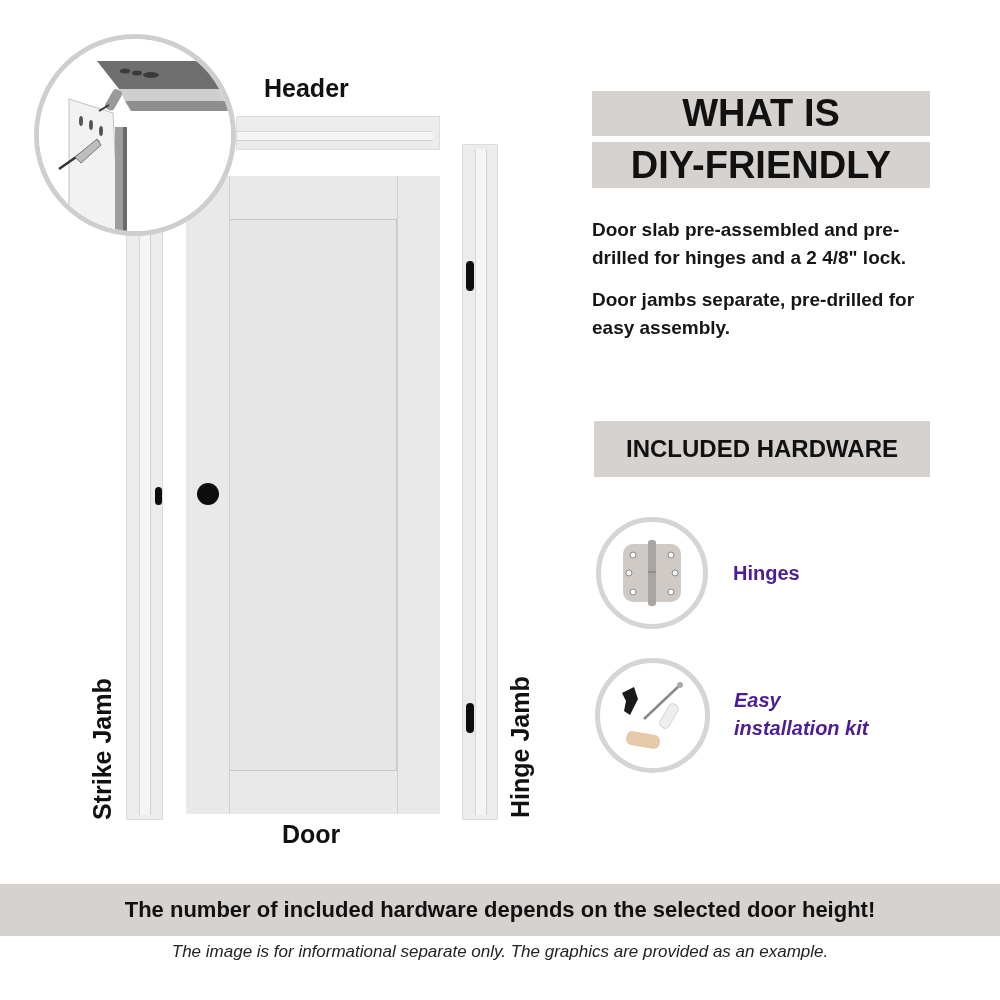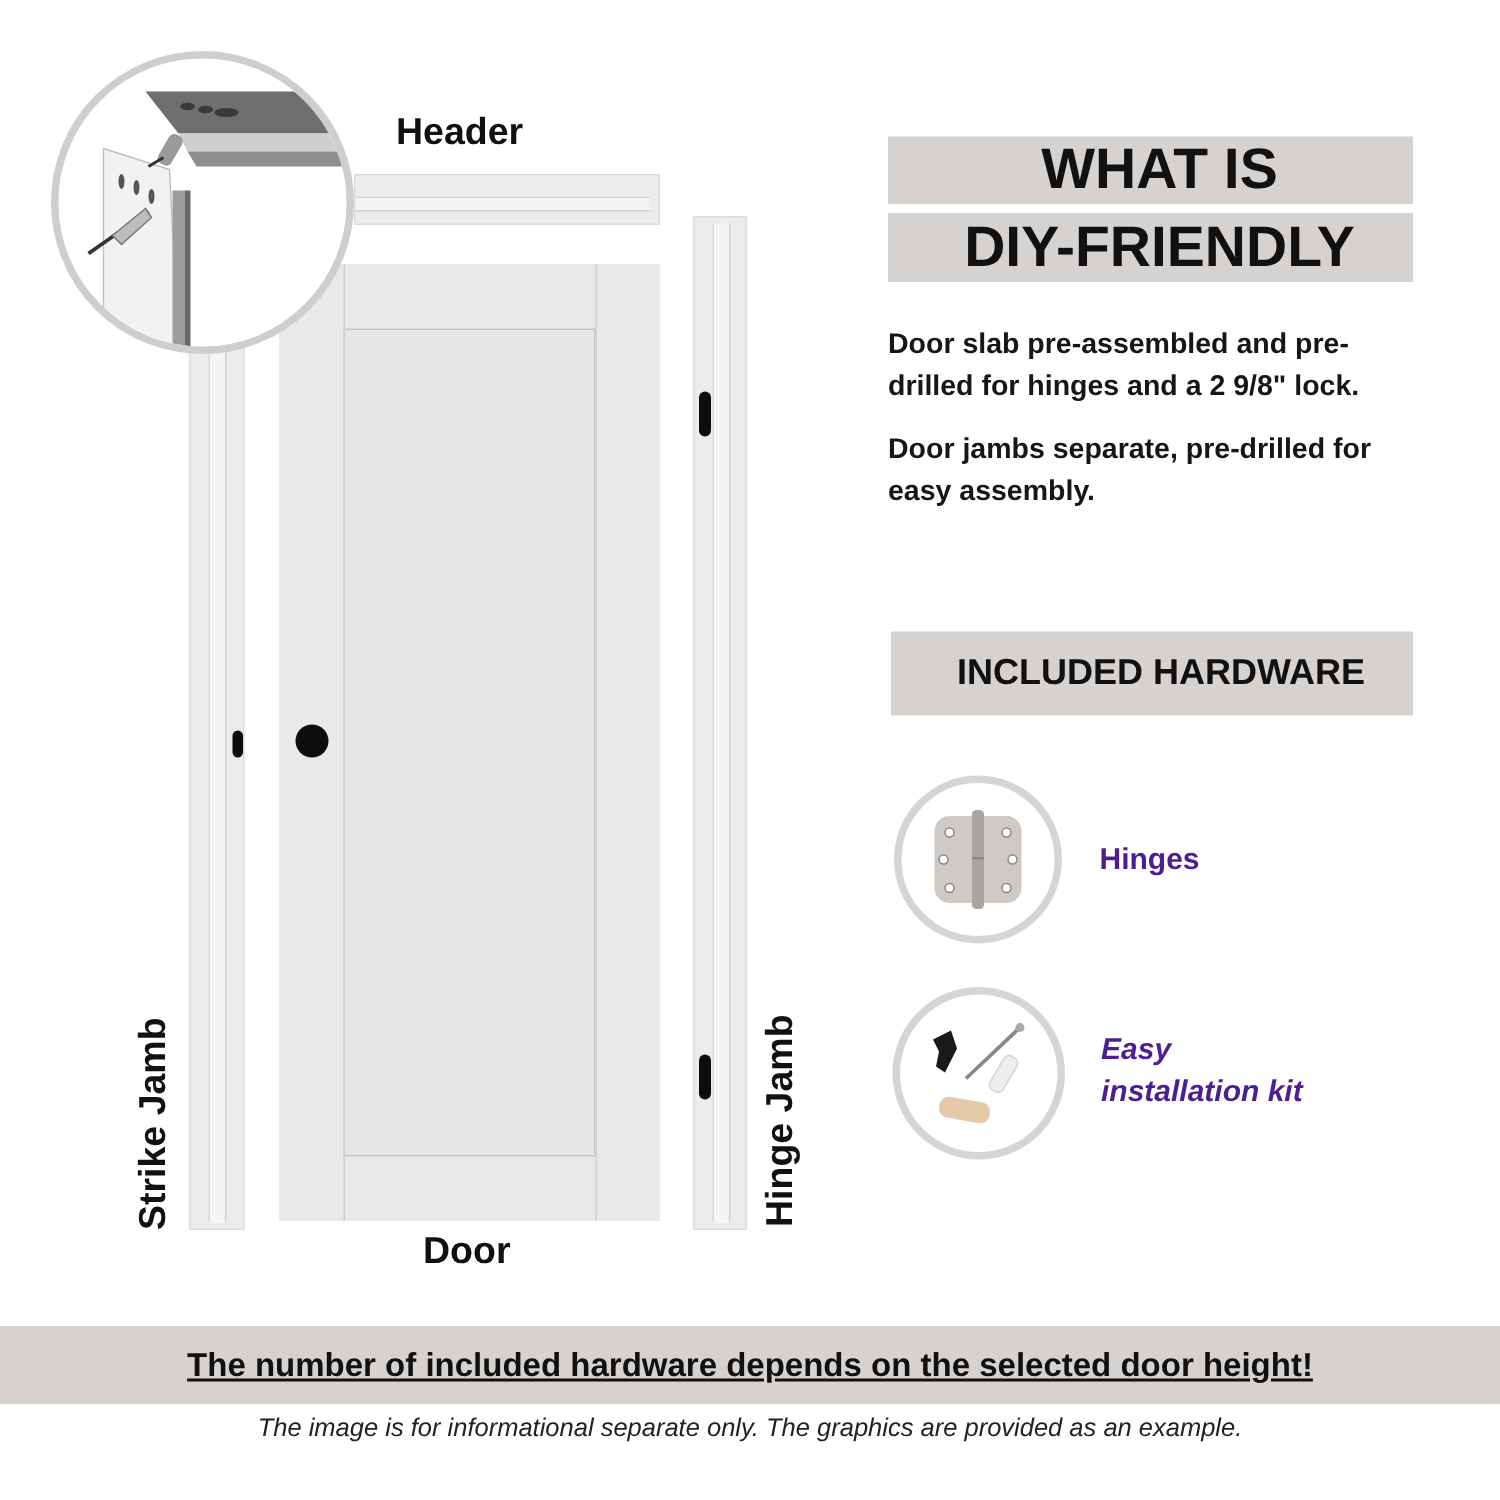--- a/index.html
+++ b/index.html
@@ -11,26 +11,26 @@
 
   
   .jamb { background: #ececec; border: 1px solid #dcdcdc; box-sizing: border-box; }
   .jamb .groove { position: absolute; top: 4px; bottom: 4px; width: 10px; background: #f5f5f5; border-left: 1px solid #d8d8d8; border-right: 1px solid #d0d0d0; }
   .door { background: #e9e9ea; box-sizing: border-box; }
   .panel { position: absolute; border: 1px solid #c8c8c8; background: #e6e6e7; box-sizing: border-box; }
   .knob { width: 22px; height: 22px; border-radius: 50%; background: #0d0d0d; }
   .slot { width: 8px; background: #0d0d0d; border-radius: 4px; }
 
   
-  .title-bar { background: #d5d2d0; display: flex; align-items: center; justify-content: center; font-weight: bold; color: #111; padding-left: 12px; }
+  .title-bar { background: #d5d2d0; display: flex; align-items: center; justify-content: center; font-weight: bold; color: #111; }
   .desc { font-size: 19px; font-weight: bold; line-height: 28px; color: #161616; }
   .circle { border: 5px solid #d7d5d3; border-radius: 50%; background: #fff; box-sizing: border-box; }
   .hw-label { font-size: 20px; font-weight: bold; line-height: 28px; color: #4c1d95; }
 
-  .footer-bar { left: 0; width: 1000px; top: 884px; height: 52px; background: #d5d2d0; display: flex; align-items: center; justify-content: center; font-weight: bold; font-size: 22px; text-decoration: underline; }
+  .footer-bar { left: 0; width: 1000px; top: 884px; height: 52px; background: #d5d2d0; display: flex; align-items: center; justify-content: center; font-weight: bold; font-size: 22px; }
   .disclaimer { left: 0; width: 1000px; top: 942px; text-align: center; font-style: italic; font-size: 17px; color: #222; }
 </style>
 </head>
 <body>
 
 <div>
 
   <div class="abs jamb" style="left:236px; top:116px; width:204px; height:34px;">
     <div class="abs" style="left:0; right:6px; top:14px; height:8px; background:#f4f4f4; border-top:1px solid #d6d6d6; border-bottom:1px solid #cfcfcf;"></div>
   </div>
@@ -84,21 +84,21 @@
   </div>
 </div>
 
 <div class="abs title-bar" style="left:592px; top:91px; width:338px; height:45px; font-size:38px;">
   <span>WHAT IS</span>
 </div>
 <div class="abs title-bar" style="left:592px; top:142px; width:338px; height:46px; font-size:38px;">
   <span>DIY-FRIENDLY</span>
 </div>
 
-<div class="abs desc" style="left:592px; top:216px; width:340px;">Door slab pre-assembled and pre-drilled for hinges and a 2 9/8" lock.</div>
+<div class="abs desc" style="left:592px; top:216px; width:340px;">Door slab pre-assembled and pre-drilled for hinges and a 2 4/8" lock.</div>
 <div class="abs desc" style="left:592px; top:286px; width:330px;">Door jambs separate, pre-drilled for easy assembly.</div>
 
 <div class="abs title-bar" style="left:594px; top:421px; width:336px; height:56px; font-size:24px;text-align:center;">
   <span>INCLUDED HARDWARE</span>
 </div>
 
 <div class="abs circle" style="left:596px; top:517px; width:112px; height:112px;">
   <svg width="102" height="102" viewBox="0 0 102 102">
     <rect x="22" y="22" width="58" height="58" rx="10" fill="#cfcac6"></rect>
     <rect x="47" y="18" width="8" height="66" rx="3" fill="#a9a5a2"></rect>

